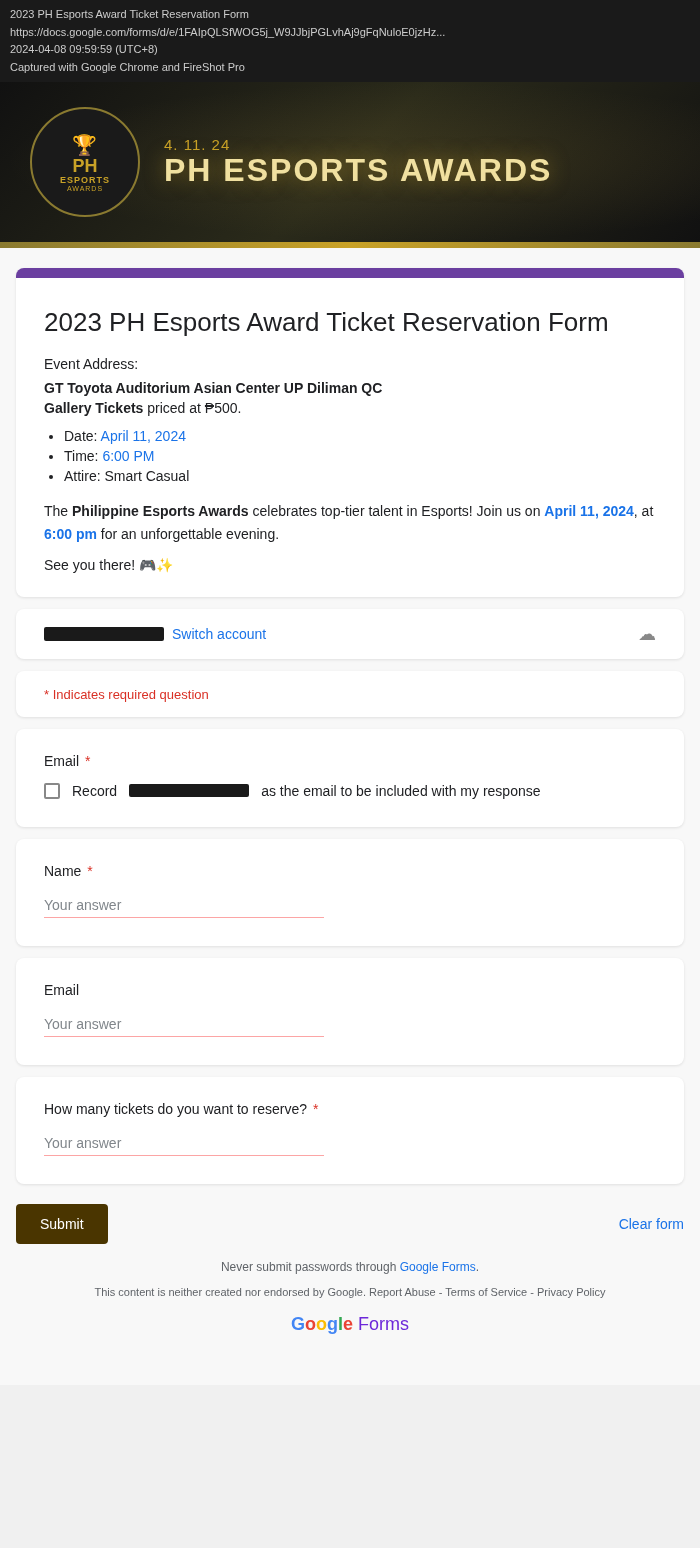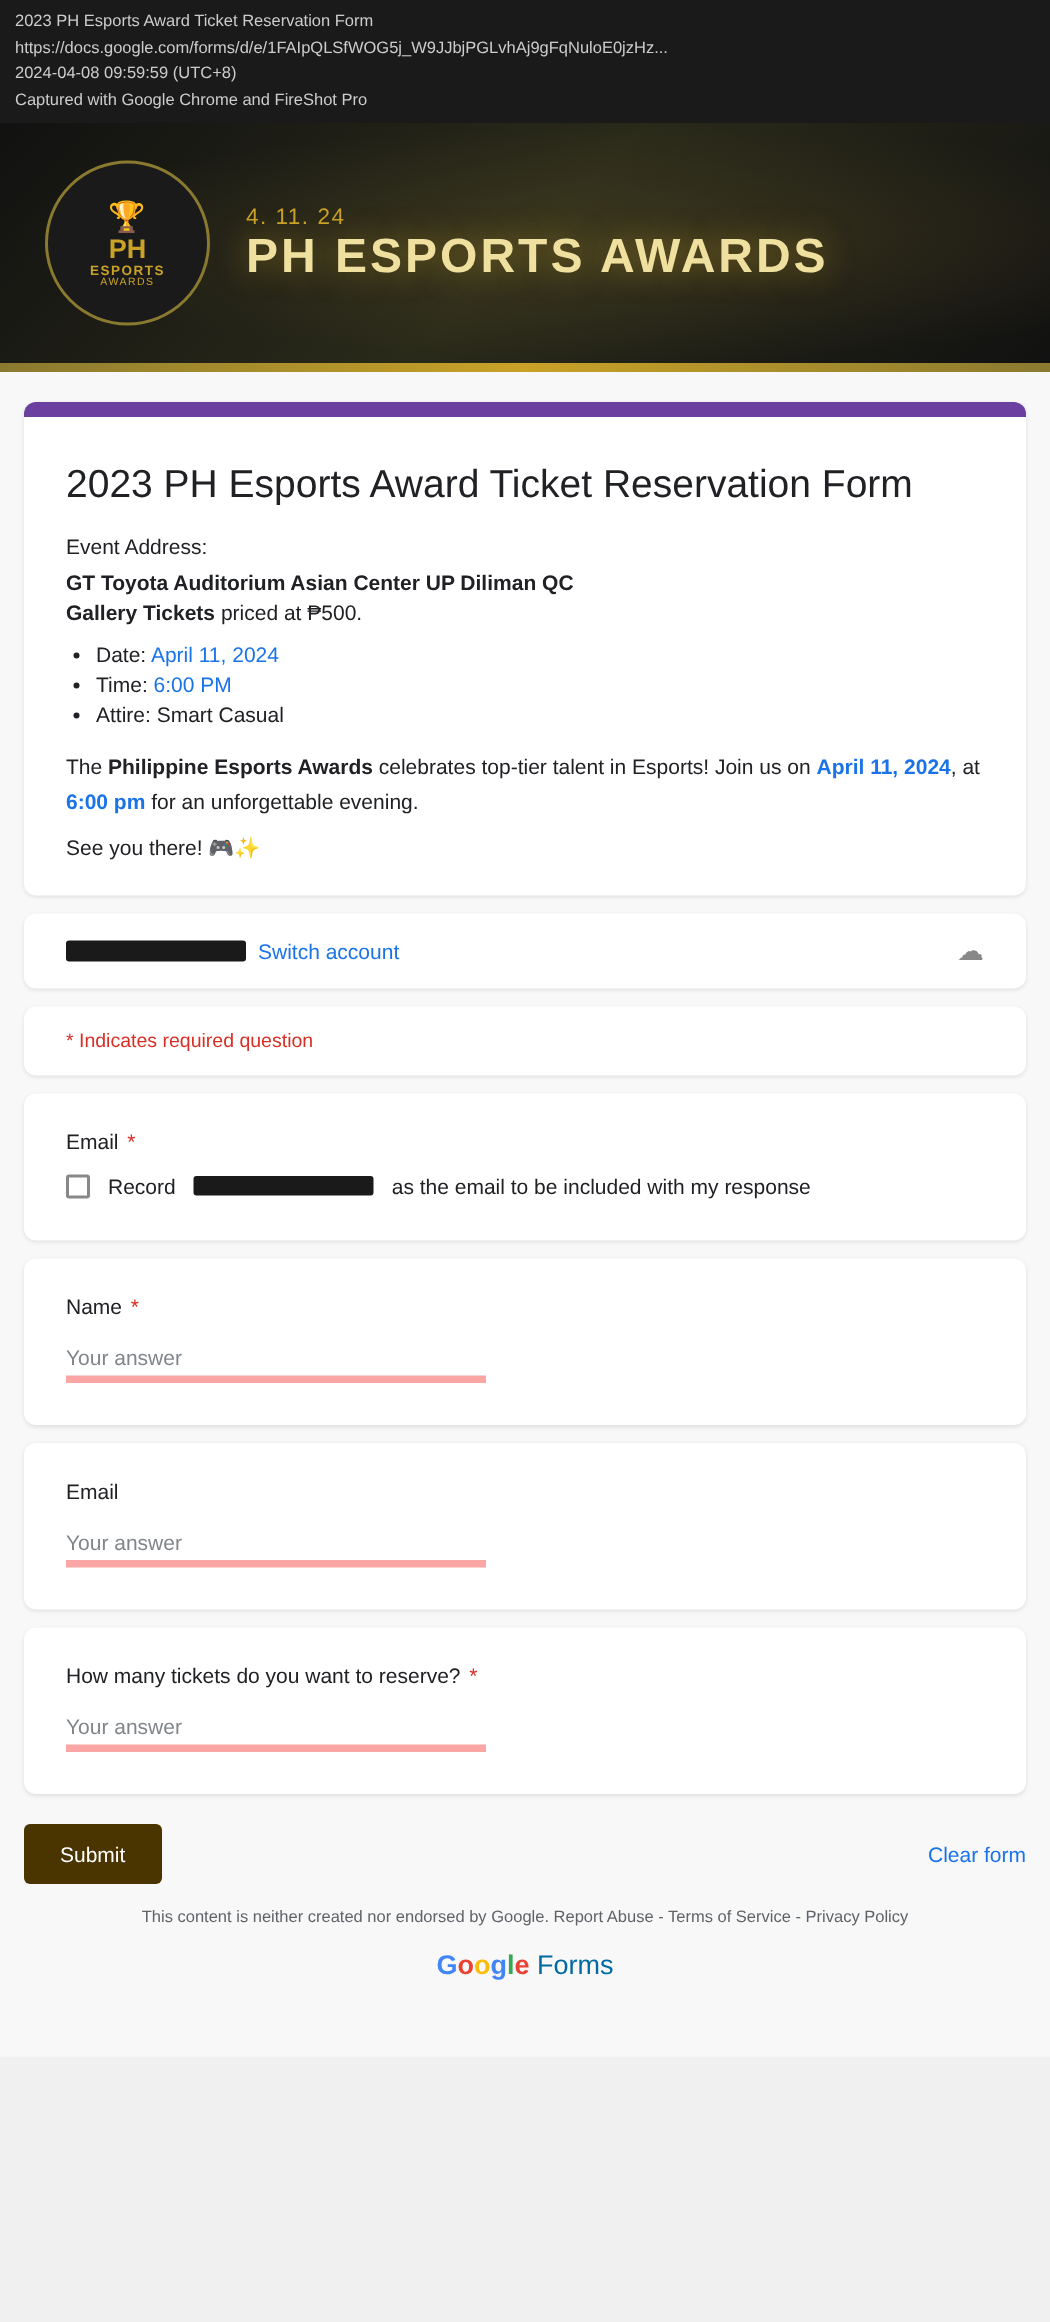--- a/index.html
+++ b/index.html
@@ -265,21 +265,21 @@
       background: #1a1a1a;
       width: 120px;
       height: 13px;
       border-radius: 2px;
       display: inline-block;
       vertical-align: middle;
     }
     .text-input {
       width: 100%;
       border: none;
-      border-bottom: 5px solid #fca5a5;
+      border-bottom: 1px solid #fca5a5;
       outline: none;
       font-size: 14px;
       color: #202124;
       padding: 4px 0;
       background: transparent;
     }
     .text-input::placeholder {
       color: #80868b;
     }
     .input-wrapper {
@@ -355,21 +355,21 @@
       color: #34a853;
     }
     .google-forms-logo .google-e {
       color: #ea4335;
     }
     .google-text {
       font-weight: 700;
     }
     .forms-text {
       font-weight: 400;
-      color: #0369a1;
+      color: #6d28d9;
     }
   </style>
 </head>
 <body>
 
 <div class="top-bar">
   <div>2023 PH Esports Award Ticket Reservation Form</div>
   <div>https://docs.google.com/forms/d/e/1FAIpQLSfWOG5j_W9JJbjPGLvhAj9gFqNuloE0jzHz...</div>
   <div>2024-04-08 09:59:59 (UTC+8)</div>
   <div>Captured with Google Chrome and FireShot Pro</div>
@@ -468,20 +468,23 @@
     <div class="input-wrapper">
       <input type="text" class="text-input" placeholder="Your answer" style="">
     </div>
   </div>
 
   <div class="submit-bar">
     <button class="submit-btn">Submit</button>
     <button class="clear-form-btn">Clear form</button>
   </div>
 
+  <p class="footer-warning">
+    <span>Never submit passwords through </span><a href="#">Google Forms</a><span>.</span>
+  </p>
   <p class="footer-links">
     <span>This content is neither created nor endorsed by Google.</span>
     <span> </span>
     <a href="#">Report Abuse</a>
     <span> - </span>
     <a href="#">Terms of Service</a>
     <span> - </span>
     <a href="#">Privacy Policy</a>
   </p>
 

